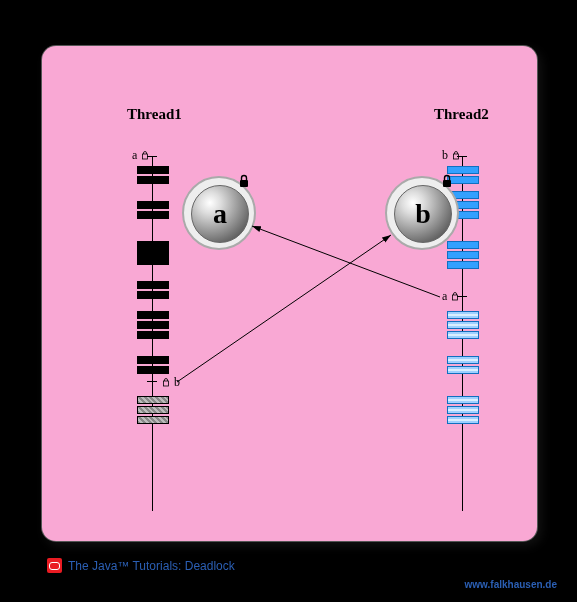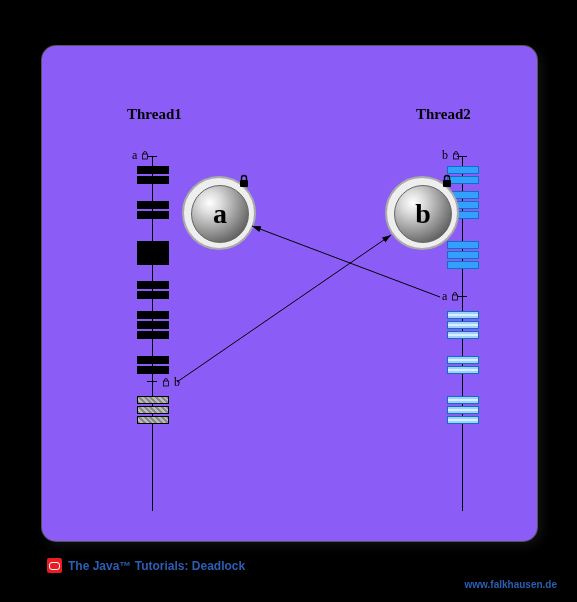--- a/index.html
+++ b/index.html
@@ -10,34 +10,34 @@
     background: #000;
     font-family: Arial, Helvetica, sans-serif;
     position: relative;
   }
   .frame {
     position: absolute;
     left: 42px;
     top: 46px;
     width: 495px;
     height: 495px;
-    background: #8b5cf6;
+    background: #f9a8d4;
     border-radius: 14px;
     box-shadow: 0 0 0 1px #555, 4px 4px 12px rgba(255,255,255,0.08);
   }
   .thread-title {
     position: absolute;
     top: 60px;
     font-family: "Times New Roman", Times, serif;
     font-size: 15px;
     font-weight: bold;
     color: #000;
   }
   .thread-title.left  { left: 85px; }
-  .thread-title.right { left: 374px; }
+  .thread-title.right { left: 392px; }
 
   .axis {
     position: absolute;
     top: 110px;
     width: 1px;
     height: 355px;
     background: #000;
   }
   .axis.left  { left: 110px; }
   .axis.right { left: 420px; }
@@ -140,21 +140,21 @@
   }
   .oracle-badge::before{
     content:"";
     width:9px;height:6px;
     border:1.5px solid #fff;
     border-radius:3px;
   }
   .source-text{
     font-family:Arial, sans-serif;
     font-size:12px;
-    font-weight:bold;
+    font-weight:normal;
     color:#2b5fb4;
   }
   .attr {
     position:absolute;
     right:20px;
     bottom:12px;
     font-family:Arial, sans-serif;
     font-size:10px;
     color:#2b5fb4;
     font-weight:bold;

